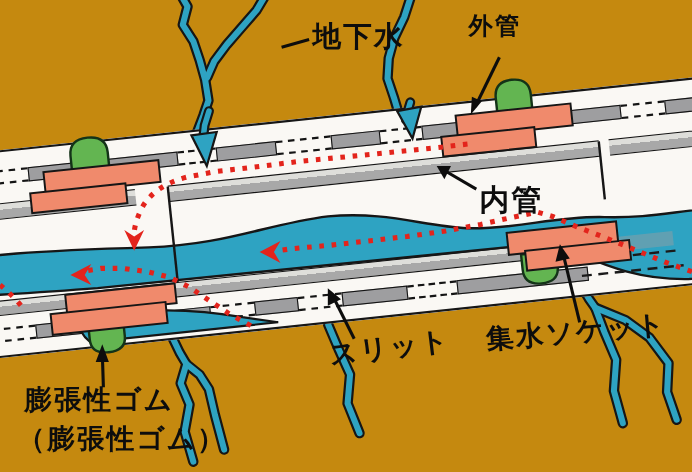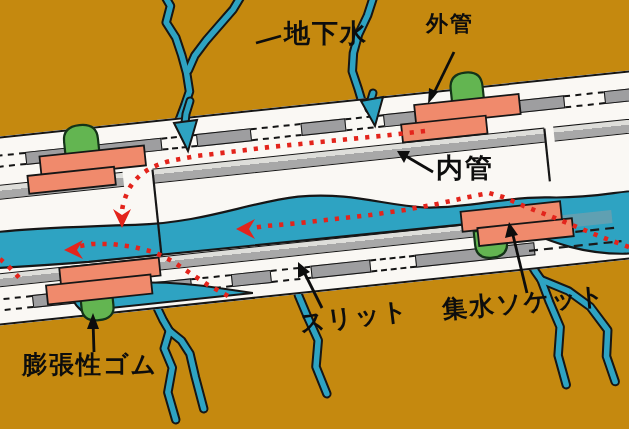--- a/index.html
+++ b/index.html
@@ -24,21 +24,21 @@
              background:linear-gradient(180deg,#dededa 0 38%,#a8a8a8 38% 100%);}
   #inner-top{top:218px;} #inner-bot{top:306px;height:14px;}
   .jointgap{top:216px;height:19px;background:#faf8f4;}
   svg{position:absolute;left:0;top:0;}
 
   
   .lbl{position:absolute;color:#0d0d0d;font-weight:700;white-space:nowrap;
        letter-spacing:2px;line-height:1.05;}
   #lbl-groundwater{left:284px;top:20px;font-size:26px;}
   #lbl-outer{left:426px;top:12px;font-size:22px;}
-  #lbl-inner{left:436px;top:154px;font-size:27px;text-align:center;}
+  #lbl-inner{left:436px;top:168px;font-size:27px;text-align:center;}
   #lbl-slit{left:298px;top:310px;font-size:25px;transform:rotate(-7deg);transform-origin:0 0;}
   #lbl-socket{left:441px;top:296px;font-size:25px;transform:rotate(-5deg);transform-origin:0 0;}
   #lbl-packer{left:22px;top:351px;font-size:25px;}
   #lbl-packer2{left:16px;top:386px;font-size:25px;}
 </style>
 </head>
 <body>
 
 <div id="scene">
 
@@ -179,13 +179,14 @@
       <polygon points="93,313 87,329 99,329"></polygon>
     </g>
   </svg>
 
   <div class="lbl" id="lbl-groundwater">地下水</div>
   <div class="lbl" id="lbl-outer">外管</div>
   <div class="lbl" id="lbl-inner">内管</div>
   <div class="lbl" id="lbl-slit">スリット</div>
   <div class="lbl" id="lbl-socket">集水ソケット</div>
   <div class="lbl" id="lbl-packer">膨張性ゴム</div>
+  <div class="lbl" id="lbl-packer2">（膨張性ゴム）</div>
 </div>
 
 </body></html>

